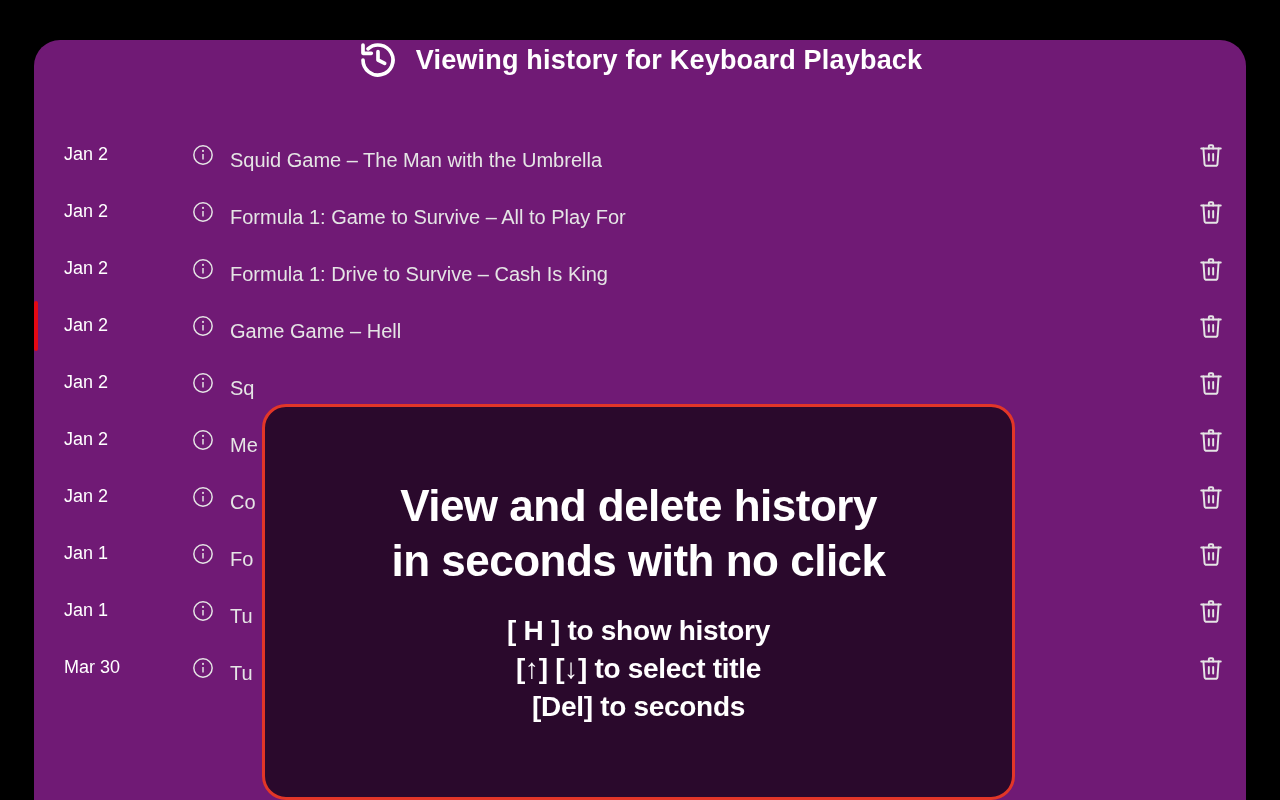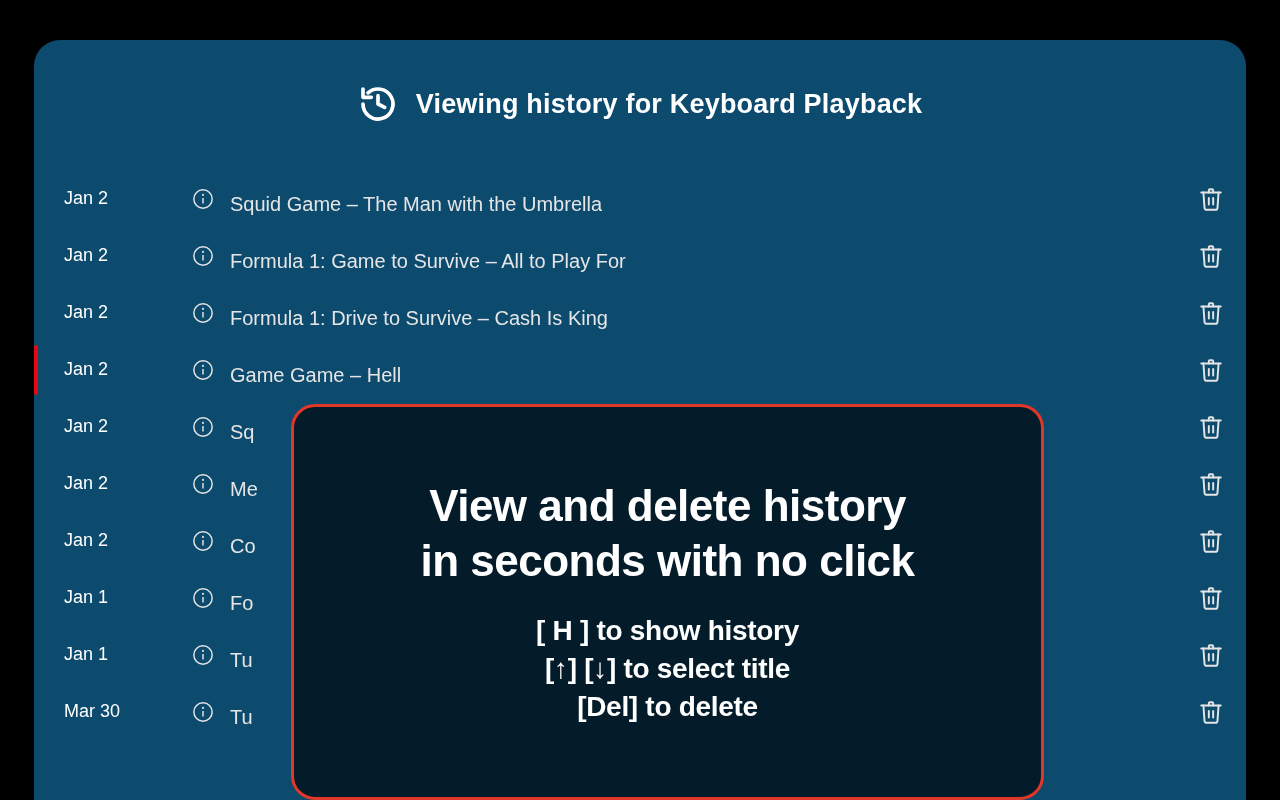--- a/index.html
+++ b/index.html
@@ -10,23 +10,22 @@
     font-family: -apple-system, BlinkMacSystemFont, "Segoe UI", Helvetica, Arial, sans-serif;
     overflow: hidden;
     color: #fff;
   }
   .panel {
     position: absolute;
     left: 34px;
     right: 34px;
     top: 40px;
     bottom: 0;
-    background: #0c4a6e;
+    background: #701a75;
     border-radius: 26px 26px 0 0;
-    padding-top: 44px;
   }
   .header {
     display: flex;
     align-items: center;
     justify-content: center;
     gap: 18px;
     margin-bottom: 46px;
   }
   .header-title {
     font-size: 27px;
@@ -92,21 +91,20 @@
     height: 396px;
     background: rgba(0,0,0,0.62);
     border: 3px solid #e23628;
     border-radius: 24px;
     display: flex;
     flex-direction: column;
     align-items: center;
     justify-content: center;
     padding: 20px 30px;
     text-align: center;
-    margin-left: 29px;
   }
   .popup .line1 {
     font-size: 44px;
     font-weight: 700;
     color: #fff;
     line-height: 1.25;
     margin-bottom: 24px;
     letter-spacing: -0.5px;
   }
   .popup .line2 {
@@ -343,15 +341,15 @@
 </div>
 
 <div class="popup">
   <div class="line1">
     <span>View and delete history</span><br>
     <span>in seconds with no click</span>
   </div>
   <div class="line2">
     <span>[ H ] to show history</span><br>
     <span>[↑] [↓] to select title</span><br>
-    <span>[Del] to delete</span>
+    <span>[Del] to seconds</span>
   </div>
 </div>
 
 </body></html>

